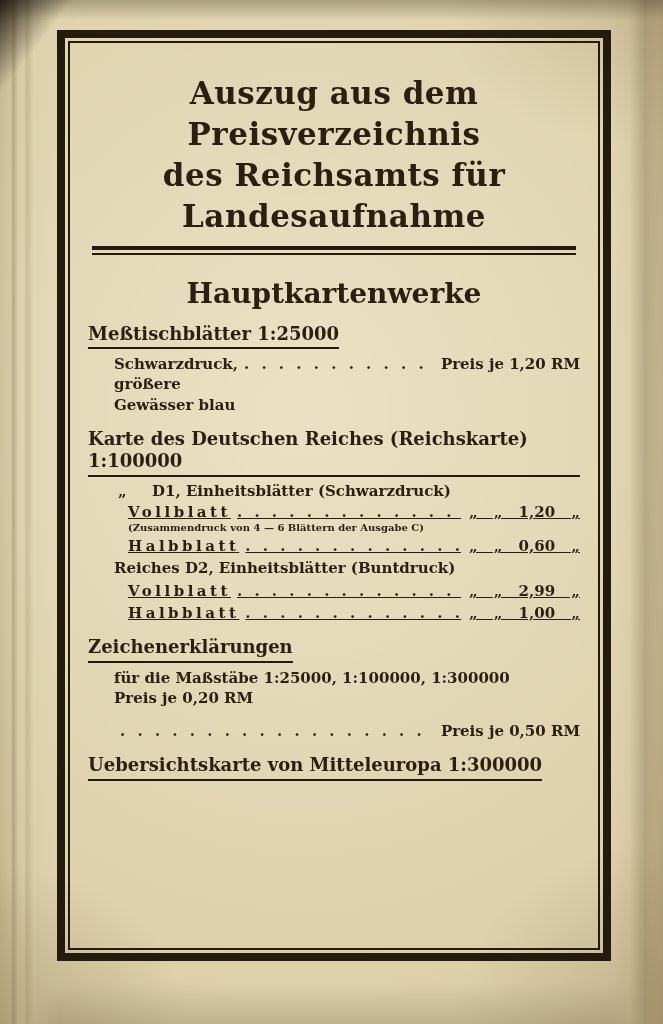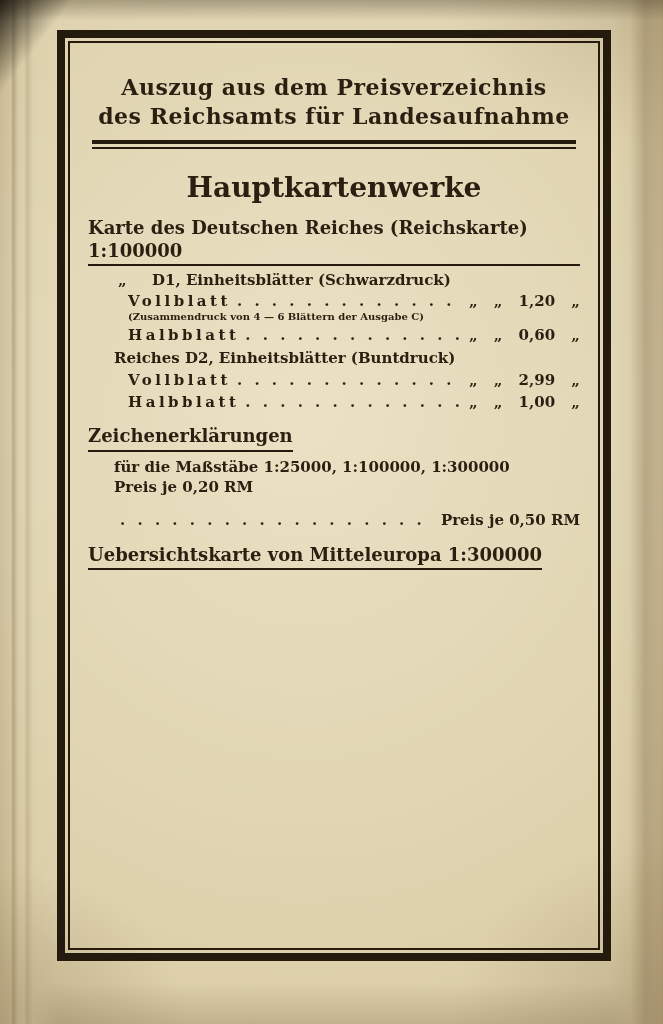--- a/index.html
+++ b/index.html
@@ -28,33 +28,33 @@
       linear-gradient(90deg, rgba(0,0,0,0) 630px, rgba(110,92,60,0.28) 645px, rgba(0,0,0,0) 660px);
   }
   .frame {
     position:absolute; left:57px; top:30px; width:554px; height:931px;
     border:8px solid #241a0d; box-sizing:border-box;
   }
   .frame-inner {
     position:absolute; inset:3px; border:2px solid #241a0d;
     padding:14px 18px 10px 18px; box-sizing:border-box; overflow:hidden;
   }
-  .title { text-align:center; font-size:22px; line-height:1.32; margin:16px 6px 2px; letter-spacing:0.5px; }
+  .title { text-align:center; font-size:31px; line-height:1.32; margin:16px 6px 2px; letter-spacing:0.5px; }
   .title-rule-thick { border-top:4px solid #241a0d; margin:9px 4px 0; }
   .title-rule-thin  { border-top:2px solid #241a0d; margin:3px 4px 0; }
   .subtitle { text-align:center; font-size:28px; margin:22px 0 8px; }
 
   .sec { margin-top:13px; }
   .sec-heading { font-size:18px; line-height:1.25; margin:0 0 5px; }
   .u { display:inline-block; border-bottom:2.5px solid #241a0d; padding-bottom:2px; }
   .heading-indent { padding-left:20px; }
 
   .row { display:flex; align-items:baseline; font-size:15px; line-height:1.35; margin:2px 0; }
   .ind1 { padding-left:26px; }
-  .ind2 { padding-left:40px; }
+  .ind2 { padding-left:40px;text-decoration:underline; }
   .leader { flex:1 1 auto; overflow:hidden; white-space:nowrap; margin:0 8px 0 6px; }
   .leader::before {
     content:". . . . . . . . . . . . . . . . . . . . . . . . . . . . . . . . . . . . . . . .";
     word-spacing:7px;
   }
   .price { white-space:nowrap; }
   .dittos { word-spacing:11px; }
   .sperr { letter-spacing:3.5px; }
   .small-note { font-size:10px; padding-left:40px; margin-top:-2px; line-height:1.2; }
   .ditto-row { display:flex; font-size:15px; margin:2px 0; }
@@ -70,20 +70,30 @@
 
       <div class="title">
         <span>Auszug aus dem Preisverzeichnis</span><br>
         <span>des Reichsamts für Landesaufnahme</span>
       </div>
       <div class="title-rule-thick"></div>
       <div class="title-rule-thin"></div>
 
       <div class="subtitle">Hauptkartenwerke</div>
 
+      <div class="sec">
+        <div class="sec-heading">
+          <span class="u">Meßtischblätter 1:25000</span>
+        </div>
+        <div class="row ind1">
+          <span class="label">Schwarzdruck, größere Gewässer blau</span>
+          <span class="leader"></span>
+          <span class="price">Preis je 1,20 RM</span>
+        </div>
+      </div>
 
       <div class="sec">
         <div class="sec-heading">
           <span class="u">Karte des Deutschen Reiches (Reichskarte) 1:100000</span>
         </div>
         <div class="ditto-row">
           <span class="ditto-mark">„</span>
           <span>D1, Einheitsblätter (Schwarzdruck)</span>
         </div>
         <div class="row ind2">

